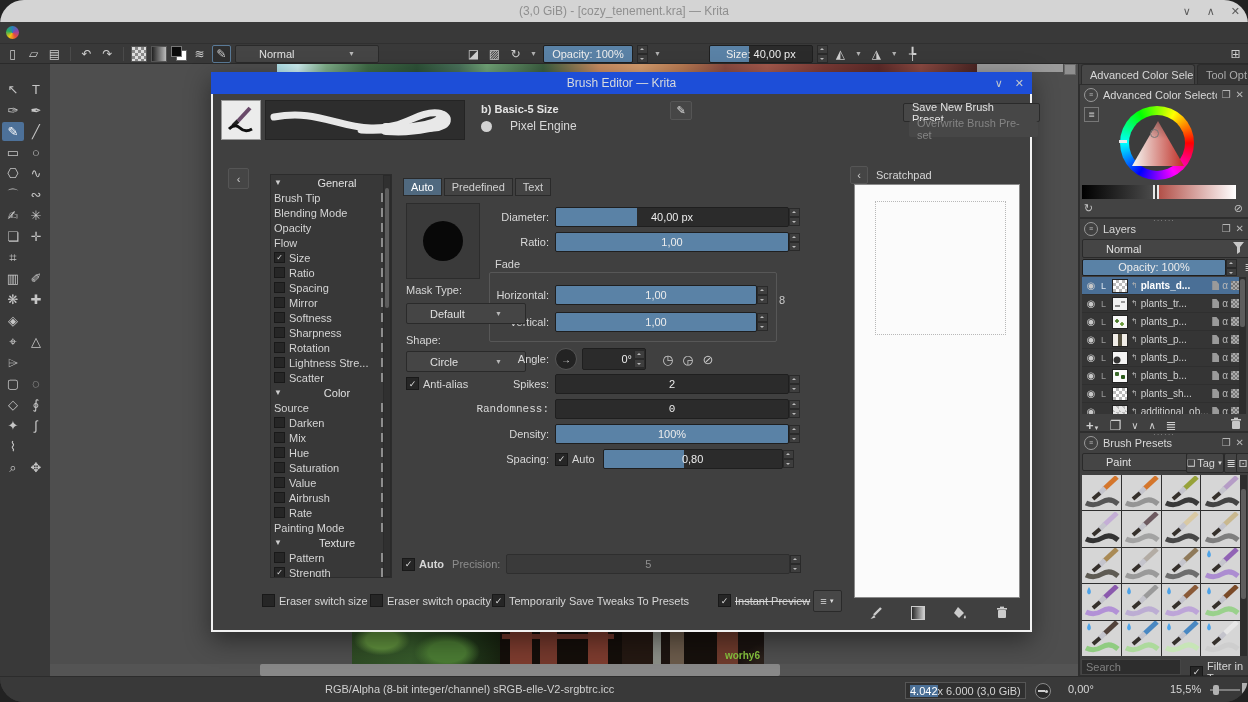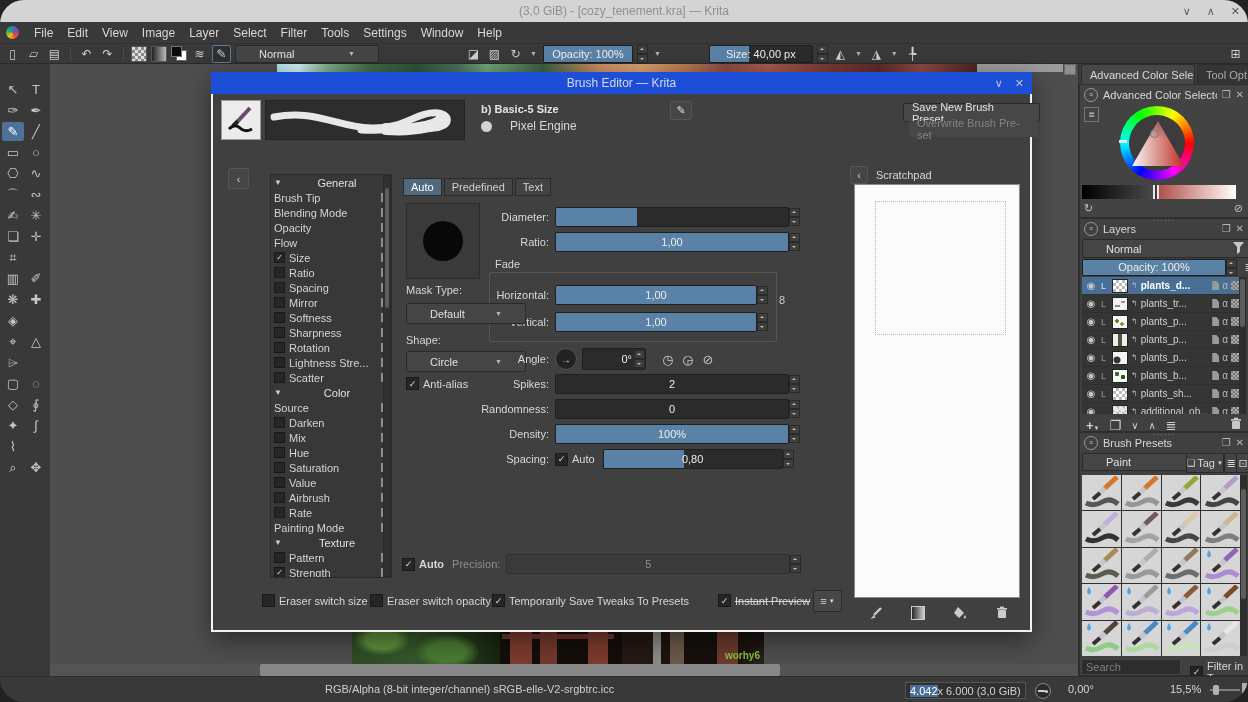--- a/index.html
+++ b/index.html
@@ -206,33 +206,20 @@
     <span>(3,0 GiB) - [cozy_tenement.kra] — Krita</span>
     <span class="wctl">
       <span>∨</span>
       <span>∧</span>
       <span>✕</span>
     </span>
   </div>
 
   <div id="menubar" class="abs">
     <span id="krita-logo"></span>
-    <span style="display:flex;">
-        <span class="mi">File</span>
-        <span class="mi">Edit</span>
-        <span class="mi">View</span>
-        <span class="mi">Image</span>
-        <span class="mi">Layer</span>
-        <span class="mi">Select</span>
-        <span class="mi">Filter</span>
-        <span class="mi">Tools</span>
-        <span class="mi">Settings</span>
-        <span class="mi">Window</span>
-        <span class="mi">Help</span>
-      </span>
   </div>
 
   <div id="toolbar" class="abs">
     <span class="tbi">▯</span>
     <span class="tbi">▱</span>
     <span class="tbi">▤</span>
     <span class="tbsep"></span>
     <span class="tbi">↶</span>
     <span class="tbi">↷</span>
     <span class="tbsep"></span>
@@ -532,20 +519,21 @@
     </div>
 
     <div id="tip-preview" class="abs">
         <div id="tip-circle"></div>
       </div>
 
     <div class="prow" style="left:150px;top:135px;">
       <span class="plbl">Diameter:</span>
       <span class="psl" style="width:232px;">
         <span class="fill" style="width: 35%;"></span>
+        <span class="txt">40,00 px</span>
       </span>
       <span class="spin">
           <i class="up"></i>
           <i class="dn"></i>
         </span>
     </div>
 
     <div class="prow" style="left:150px;top:160px;">
       <span class="plbl">Ratio:</span>
       <span class="psl" style="width:232px;">
@@ -623,21 +611,21 @@
       <span class="psl" style="width:232px;">
         <span class="fill" style="width: 0%;"></span>
         <span class="txt">2</span>
       </span>
       <span class="spin">
           <i class="up"></i>
           <i class="dn"></i>
         </span>
     </div>
 
-    <div class="prow" style="left:150px;top:327px;">
+    <div class="prow" style="left:150px;top:327px;font-family:Liberation Mono, monospace;">
       <span class="plbl">Randomness:</span>
       <span class="psl" style="width:232px;">
         <span class="fill" style="width: 0%;"></span>
         <span class="txt">0</span>
       </span>
       <span class="spin">
           <i class="up"></i>
           <i class="dn"></i>
         </span>
     </div>

